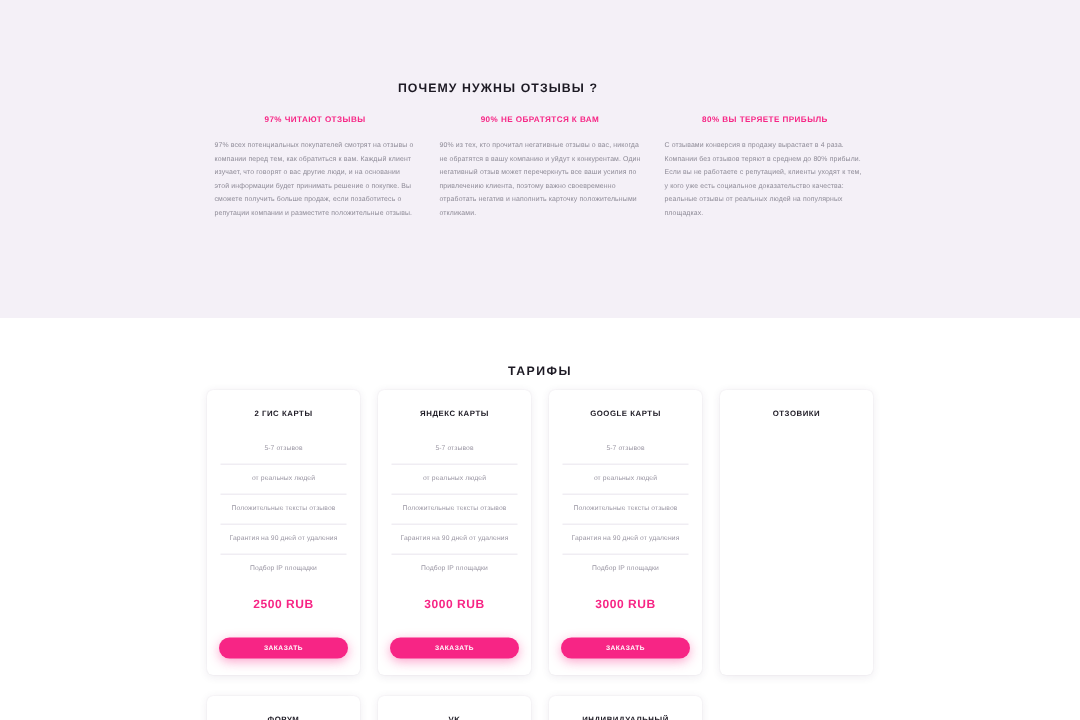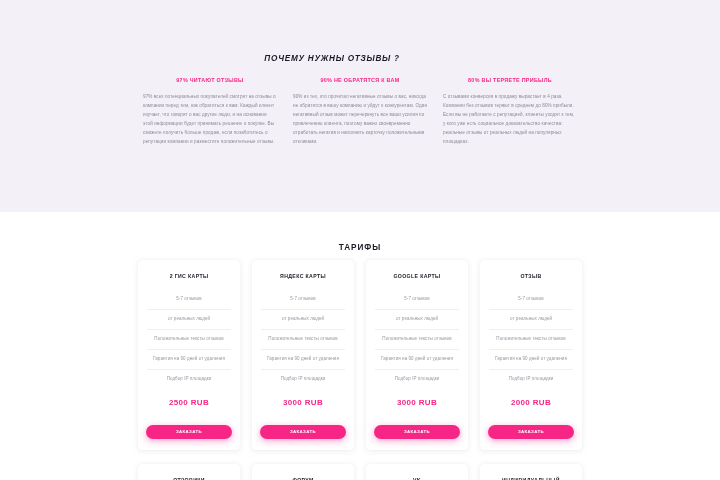--- a/index.html
+++ b/index.html
@@ -34,21 +34,20 @@
   .sec-title {
     position: absolute;
     left: 0; top: 47px;
     width: 664px;
     text-align: center;
     font-size: 8.2px;
     font-weight: bold;
     letter-spacing: .09em;
     color: #1d1a24;
     text-transform: uppercase;
-    font-style: italic;
   }
 
   .why-cols {
     position: absolute;
     left: 143px; top: 77px;
     width: 434px;
     display: flex;
     gap: 16px;
   }
   .why-col { width: 134px; }
@@ -231,32 +230,20 @@
           <li>5-7 отзывов</li>
           <li>от реальных людей</li>
           <li>Положительные тексты отзывов</li>
           <li>Гарантия на 90 дней от удаления</li>
           <li>Подбор IP площадки</li>
         </ul>
         <div class="card-price">3000 RUB</div>
         <button class="card-btn">ЗАКАЗАТЬ</button>
       </div>
 
-      <div class="card">
-        <div class="card-title">ОТЗЫВ</div>
-        <ul class="feat-list">
-          <li>5-7 отзывов</li>
-          <li>от реальных людей</li>
-          <li>Положительные тексты отзывов</li>
-          <li>Гарантия на 90 дней от удаления</li>
-          <li>Подбор IP площадки</li>
-        </ul>
-        <div class="card-price">2000 RUB</div>
-        <button class="card-btn">ЗАКАЗАТЬ</button>
-      </div>
 
       <div class="card">
         <div class="card-title">ОТЗОВИКИ</div>
 
       </div>
 
       <div class="card">
         <div class="card-title">ФОРУМ</div>
 
       </div>

